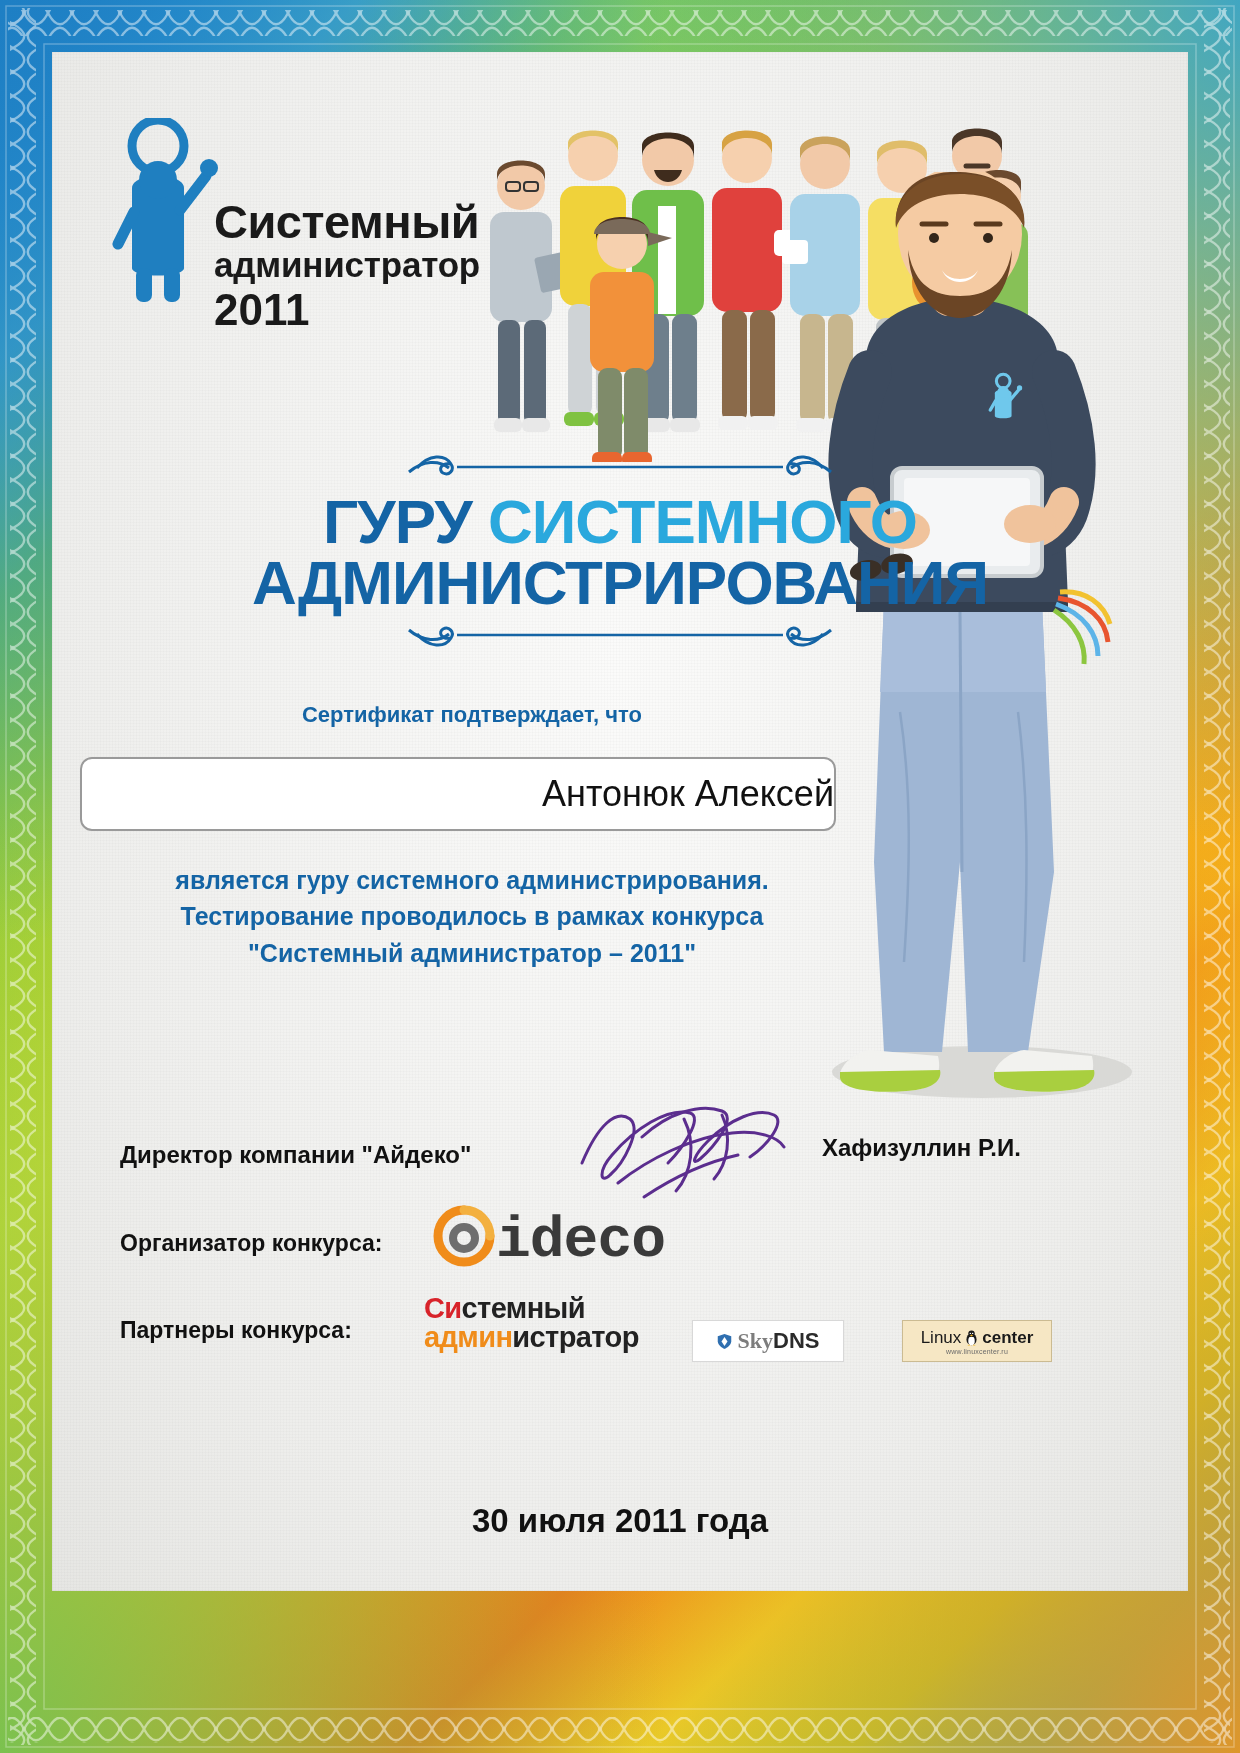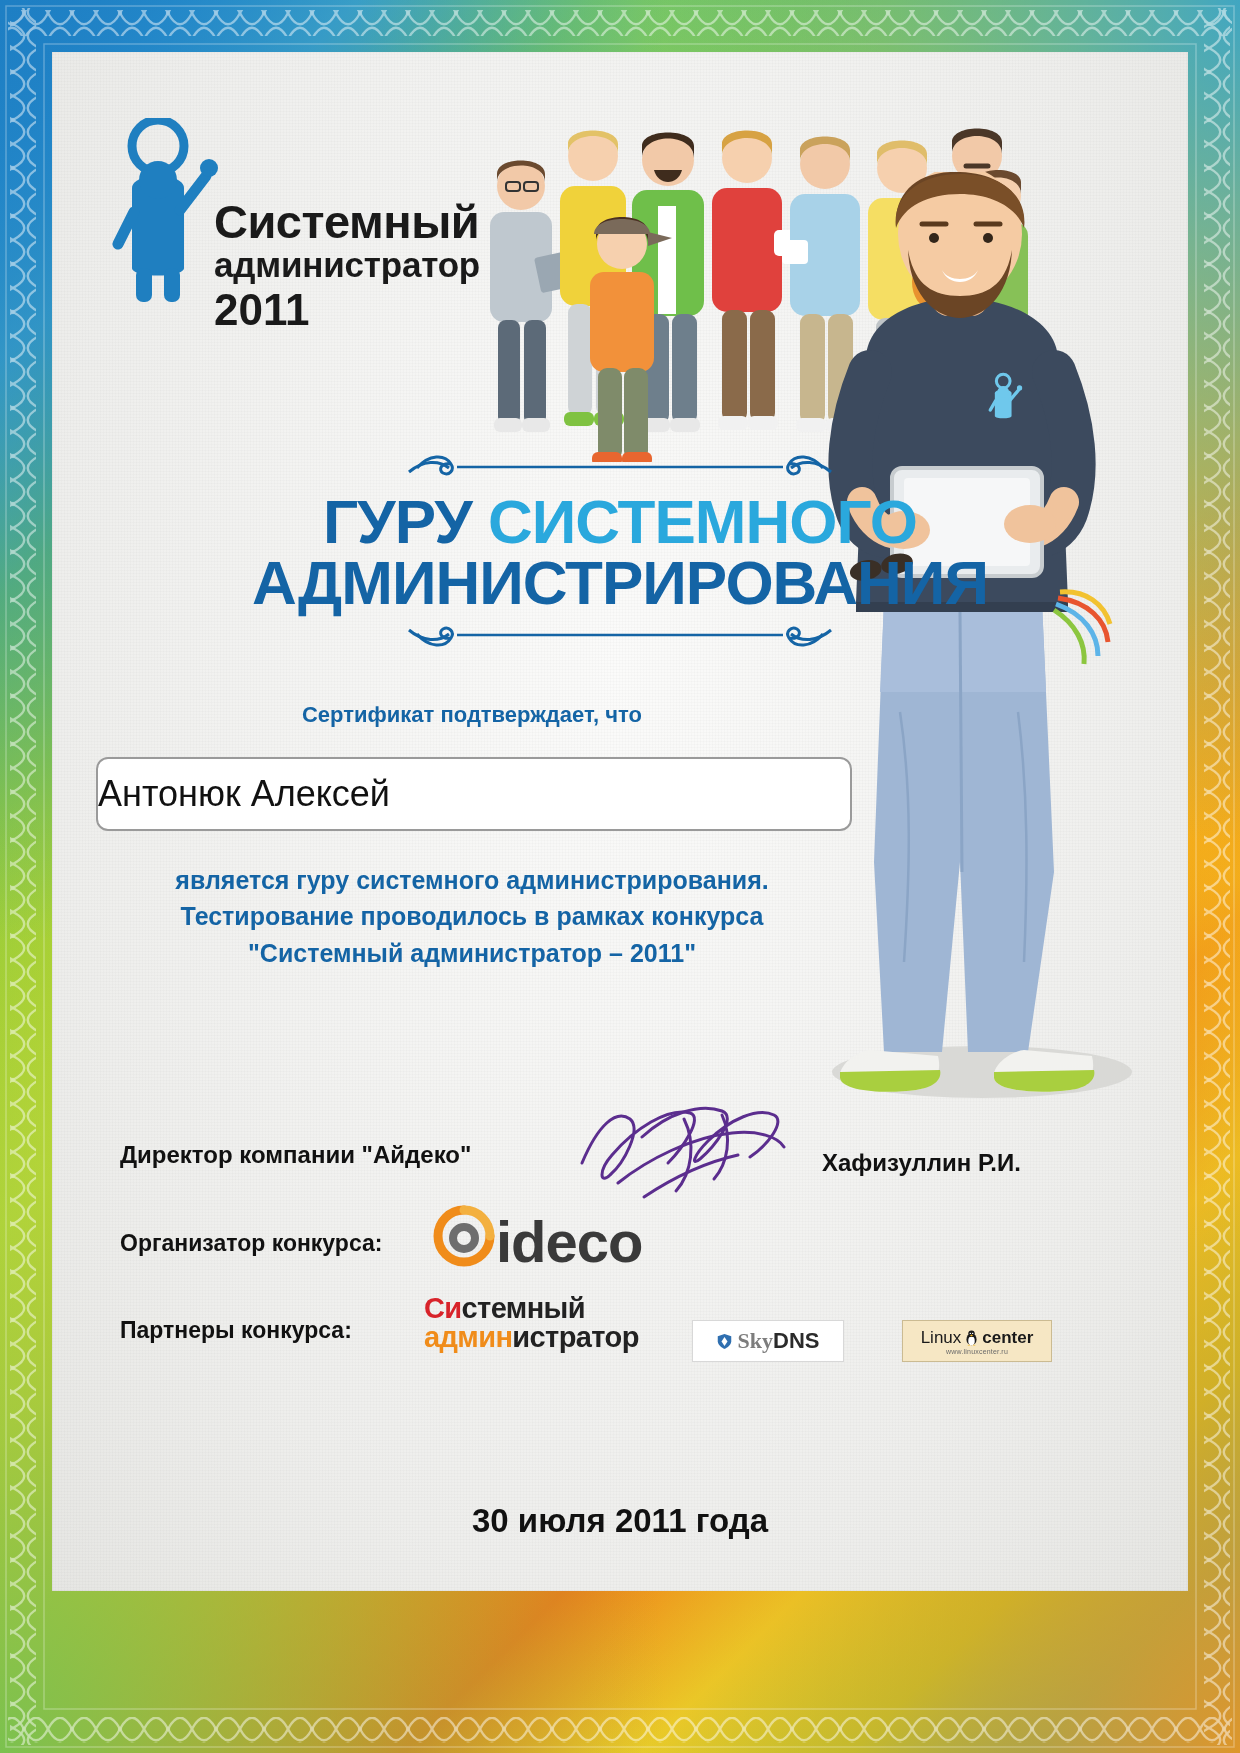--- a/index.html
+++ b/index.html
@@ -167,31 +167,31 @@
     width: 760px;
     text-align: center;
     font-size: 22px;
     font-weight: bold;
     color: #1464a5;
   }
 
   
   .name-box {
     position: absolute;
-    left: 44px;
+    left: 28px;
     top: 705px;
     width: 756px;
     height: 74px;
     border: 2px solid #9a9a9a;
     border-radius: 12px;
     background: #ffffff;
     box-sizing: border-box;
     display: flex;
     align-items: center;
-    justify-content: flex-start;
+    justify-content: flex-end;
   }
   .name-text {
     font-size: 36px;
     color: #111;
   }
 
   
   .body-text {
     position: absolute;
     left: 40px;
@@ -223,21 +223,21 @@
   .sign-scribble {
     position: absolute;
     left: 460px;
     top: 0;
     width: 230px;
     height: 110px;
   }
   .sign-name {
     position: absolute;
     left: 710px;
-    top: 52px;
+    top: 37px;
     font-size: 24px;
     font-weight: bold;
     color: #111;
   }
 
   
   .org-label {
     position: absolute;
     left: 68px;
     top: 1178px;
@@ -253,20 +253,21 @@
     height: 74px;
   }
   .ideco-word {
     position: absolute;
     left: 64px;
     top: 4px;
     font-size: 58px;
     font-weight: bold;
     color: #3a3a3a;
     letter-spacing: -1px;
+    font-family: Liberation Mono, monospace;
   }
 
   
   .partners-label {
     position: absolute;
     left: 68px;
     top: 1265px;
     font-size: 23px;
     font-weight: bold;
     color: #111;

